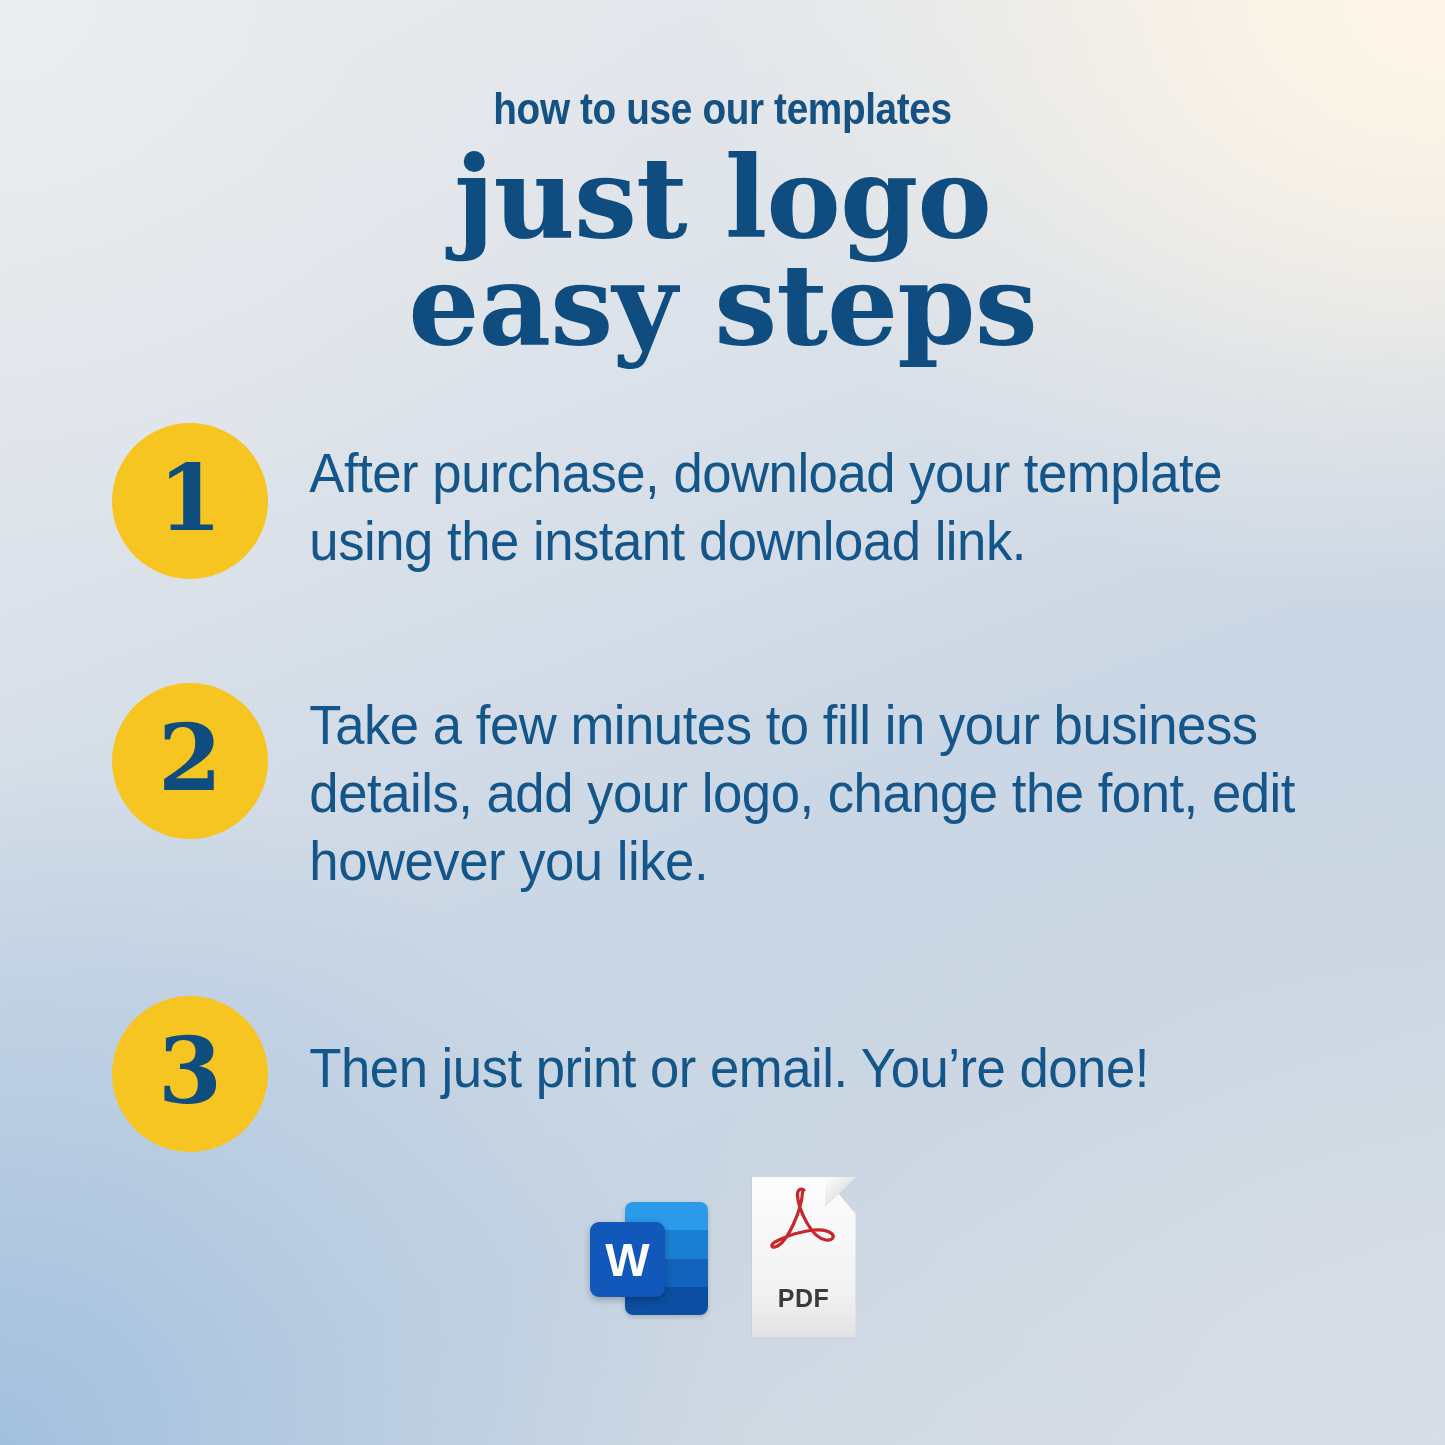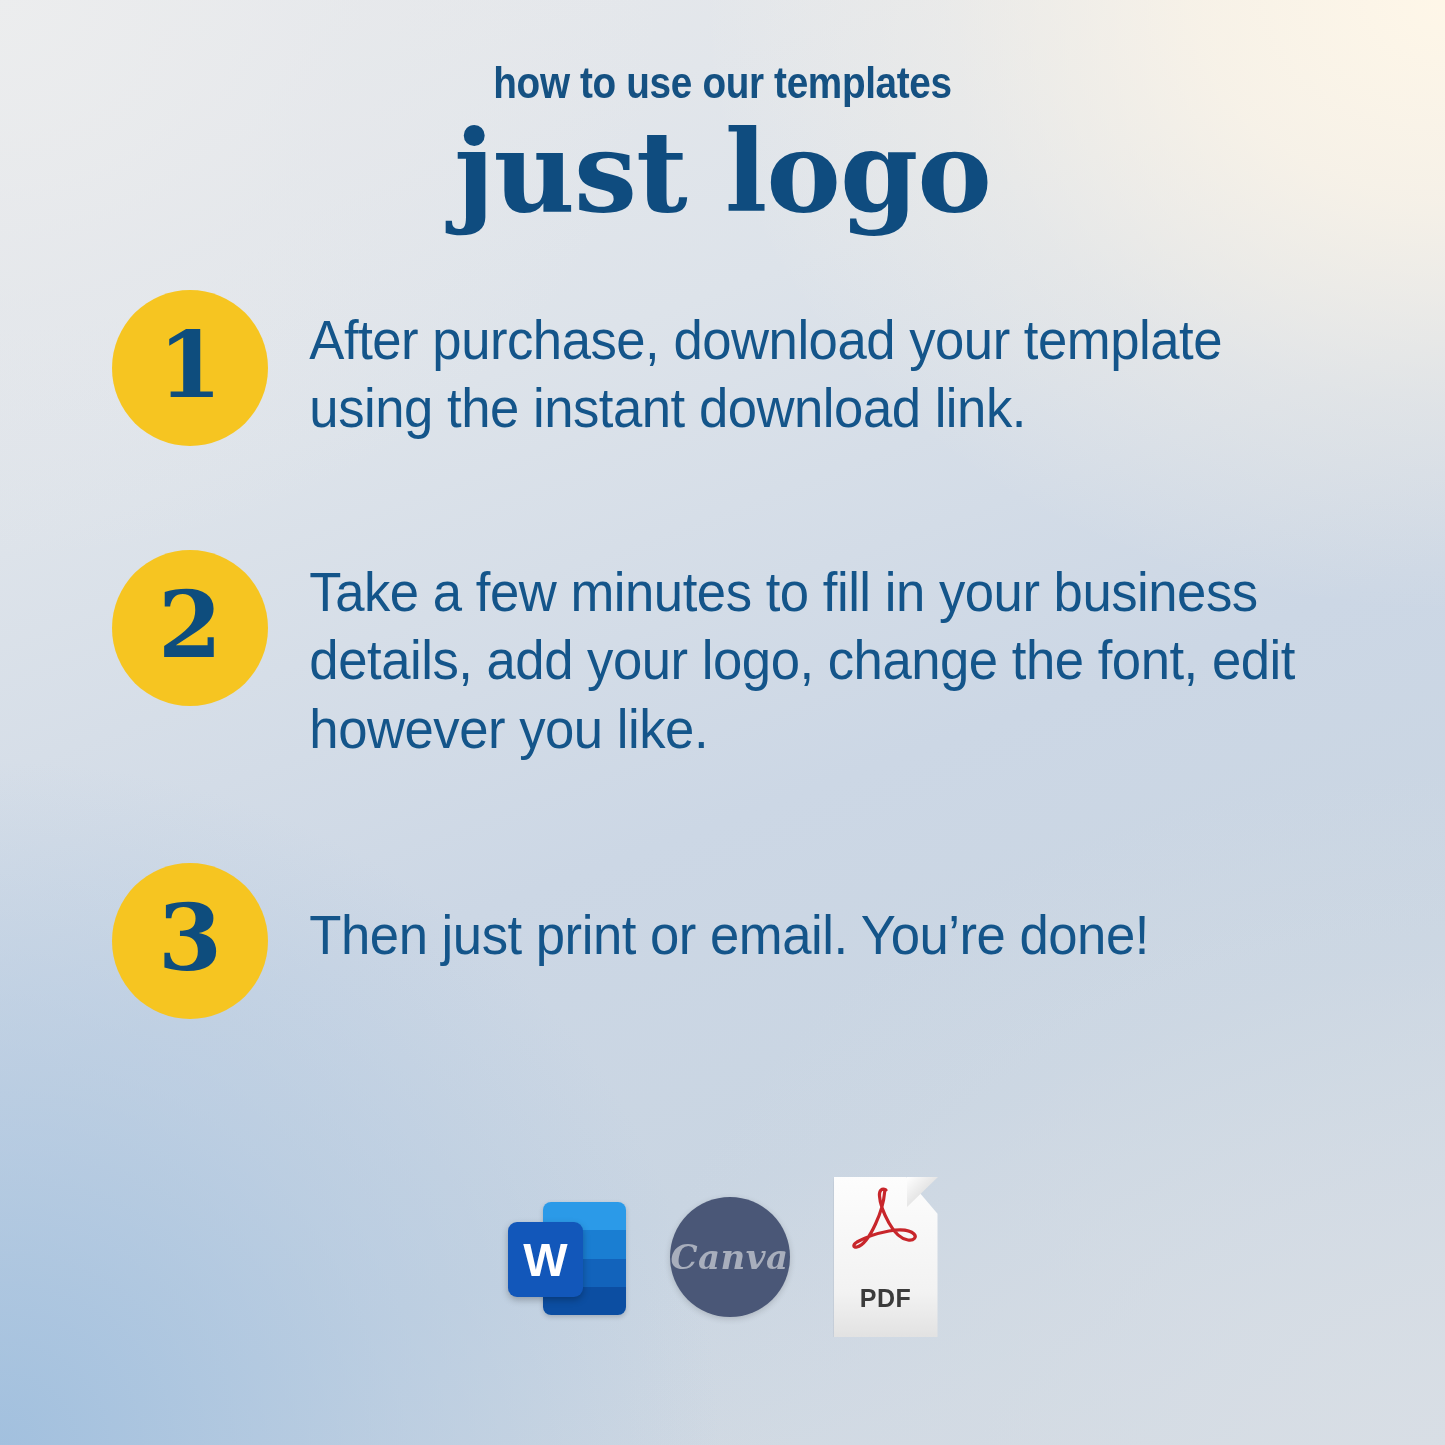--- a/index.html
+++ b/index.html
@@ -44,21 +44,21 @@
           #dde3ea 28%,
           #ccd7e5 55%,
           #c9d5e2 74%,
           #d6dce3 100%);
     z-index:0;
   }
 
   #content { position:relative; z-index:2; width:1445px; height:1445px; }
 
   
-  .header { text-align:center; padding-top:60px; }
+  .header { text-align:center; padding-top:86px; }
 
   .eyebrow {
     font-family:"Liberation Sans", sans-serif;
     font-weight:bold;
     font-size:45px;
     letter-spacing:-0.4px;
     color:#155182;
     line-height:1;
     transform:scaleX(0.86);
   }
@@ -203,20 +203,21 @@
 </head>
 <body>
 
 <div id="bg"></div>
 
 <div id="content">
 
   <div class="header">
     <div class="eyebrow">how to use our templates</div>
     <div class="bigline l1">just logo</div>
+    <div class="bigline l2">easy steps</div>
   </div>
 
   <div class="steps">
 
     <div class="step s1">
       <div class="badge">1</div>
       <div class="step-text">After purchase, download your template using the instant download link.</div>
     </div>
 
     <div class="step s2">
@@ -238,23 +239,20 @@
         <i class="wb1"></i>
           <i class="wb2"></i>
           <i class="wb3"></i>
           <i class="wb4"></i>
       </div>
       <div class="word-tile">
         <span>W</span>
       </div>
     </div>
 
-    <div class="canva-logo">
-      <span>Canva</span>
-    </div>
 
     <div class="pdf-logo">
       <div class="pdf-page"></div>
       <div class="pdf-fold"></div>
       <svg class="pdf-a" viewBox="0 0 84 66">
         <g fill="none" stroke="#c8262b" stroke-width="3.2" stroke-linecap="round" stroke-linejoin="round">
           <path d="M42 6 C38 4 35 6 35.5 12 C36 20 40 30 45 39 C50 48 57 55 64 56 C70 57 73 53 70 50 C66 46 56 45 45 47 C32 49.5 20 54 13 58 C8.5 60.8 9 64 13 63 C19 61.5 26 52 31.5 40 C37 28 40 16 40.5 9 C40.8 5 41.5 5.2 42 6 Z"></path>
         </g>
       </svg>
       <div class="pdf-label">PDF</div>

